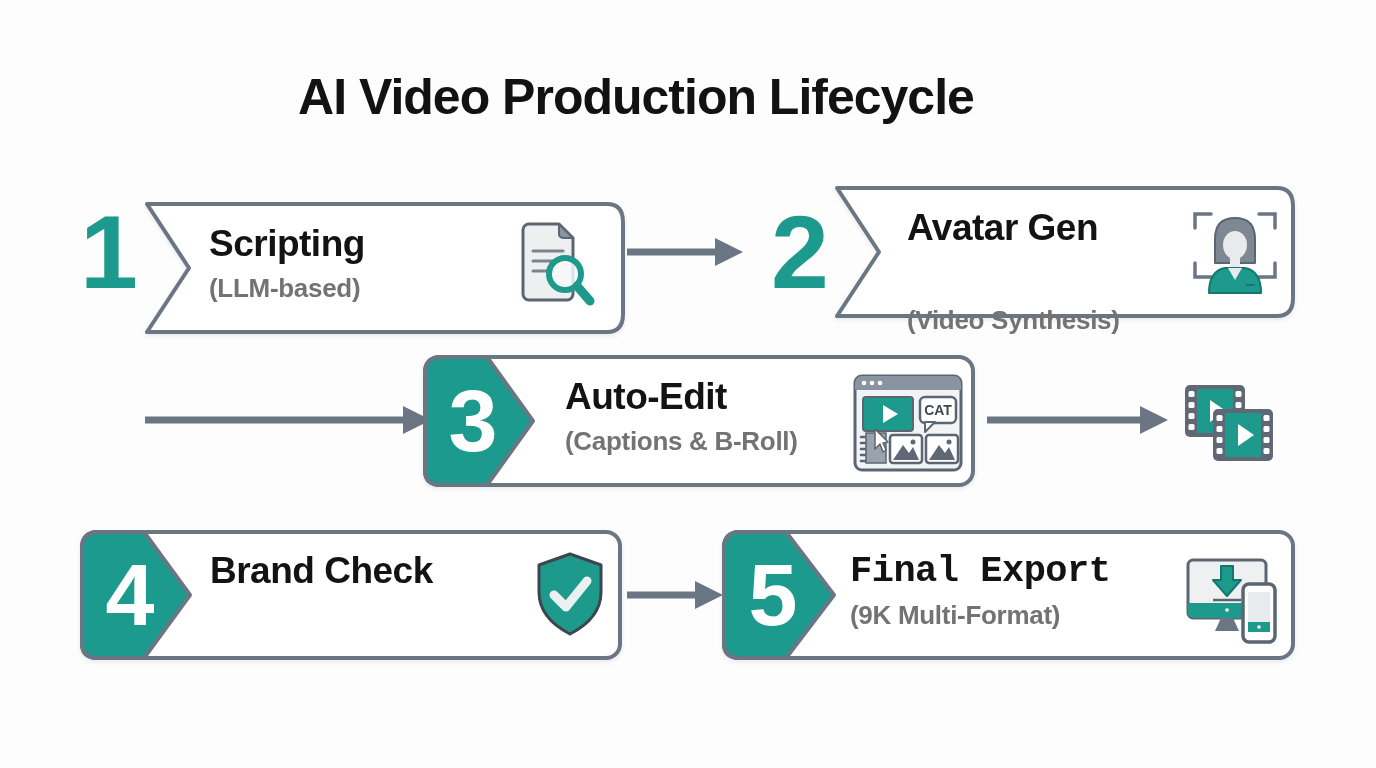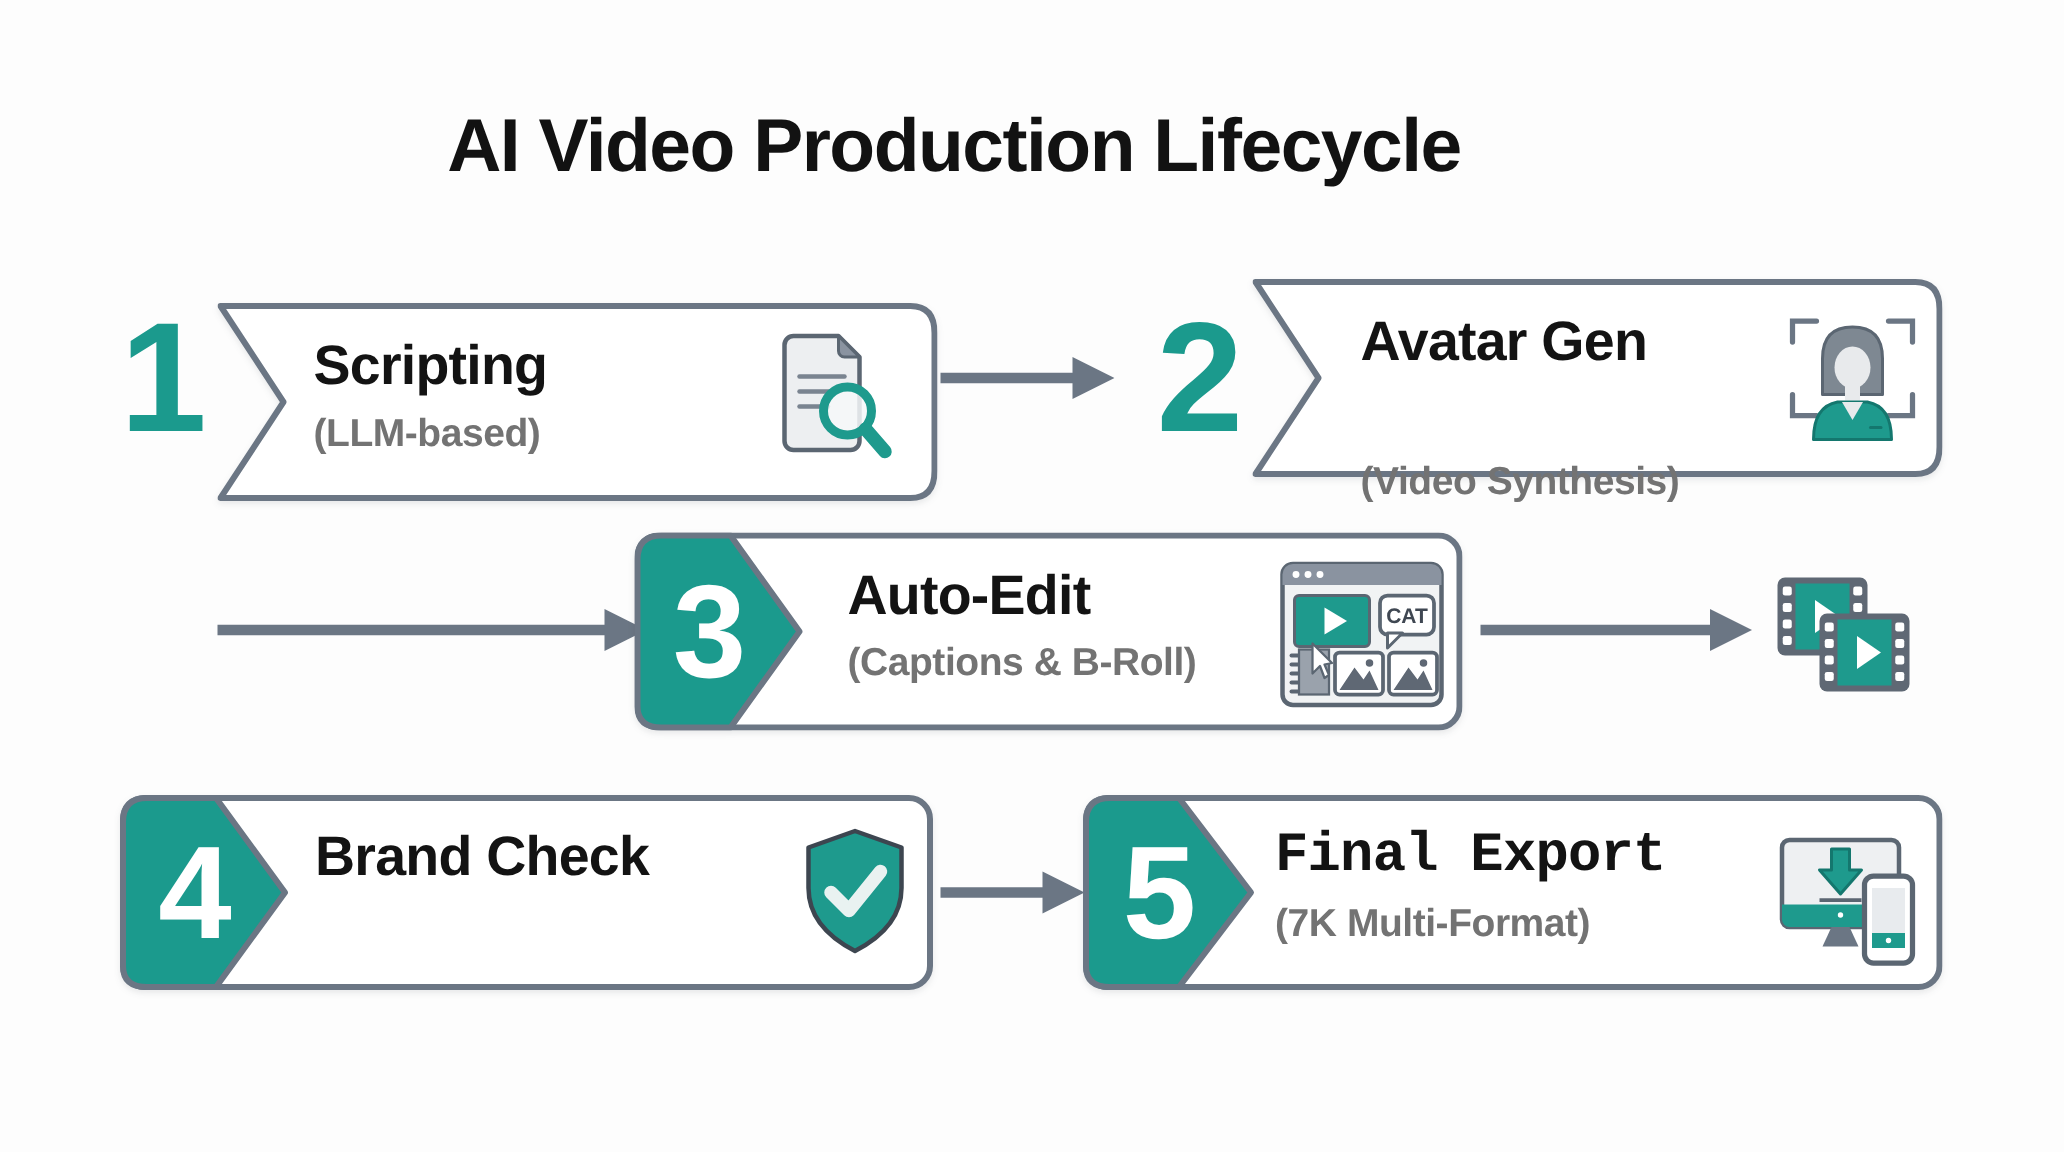--- a/index.html
+++ b/index.html
@@ -196,21 +196,21 @@
   <polygon points="70,3 70,31 98,17" fill="#6b7684"></polygon>
 </svg>
 
 <div class="card" style="left:722px;top:530px;width:573px;height:130px;">
   <svg class="frame" width="573" height="130" viewBox="0 0 573 130">
     <rect x="2" y="2" width="569" height="126" rx="14" fill="#ffffff" stroke="#6b7684" stroke-width="4"></rect>
     <path d="M18,2 H64 L112,65 L64,128 H18 Q2,128 2,114 V18 Q2,2 18,2 Z" fill="#1b9a8d" stroke="#6b7684" stroke-width="4" stroke-linejoin="round"></path>
   </svg>
   <div class="step-num-in" style="left:6px;top:0;width:88px;line-height:130px;">5</div>
   <div class="card-title" style="left:128px;top:19px;font-family:Liberation Mono, monospace;">Final Export</div>
-  <div class="card-sub" style="left:128px;top:65px;">(7K Multi-Format)</div>
+  <div class="card-sub" style="left:128px;top:65px;">(9K Multi-Format)</div>
   <div class="icon-box" style="left:463px;top:24px;">
     <svg width="100" height="94" viewBox="0 0 100 94">
       <rect x="3" y="6" width="78" height="58" rx="5" fill="#eef0f2" stroke="#5b6672" stroke-width="3"></rect>
       <path d="M3,49 h78 v10 a5,5 0 0 1 -5,5 h-68 a5,5 0 0 1 -5,-5 z" fill="#1e9a8d"></path>
       <circle cx="42" cy="56" r="1.8" fill="#ffffff"></circle>
       <path d="M36,12 h12 v14 h8 l-14,16 -14,-16 h8 z" fill="#1e9a8d" stroke="#14776e" stroke-width="2" stroke-linejoin="round"></path>
       <line x1="28" y1="46" x2="56" y2="46" stroke="#5b6672" stroke-width="2.5"></line>
       <polygon points="36,64 48,64 54,77 30,77" fill="#6b7684"></polygon>
       <rect x="58" y="30" width="32" height="58" rx="6" fill="#ffffff" stroke="#5b6672" stroke-width="3.5"></rect>
       <rect x="63" y="38" width="22" height="30" fill="#e8ebee"></rect>

